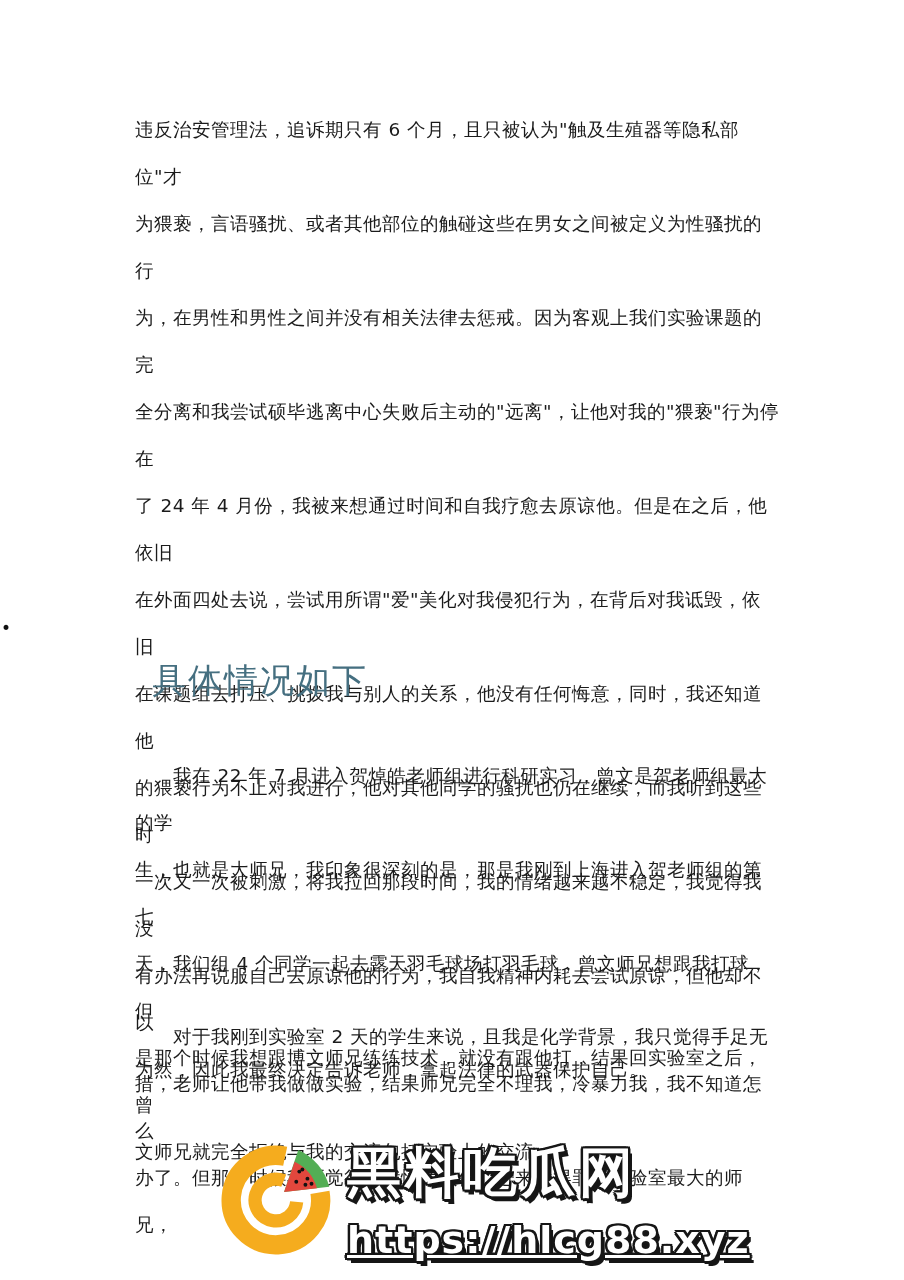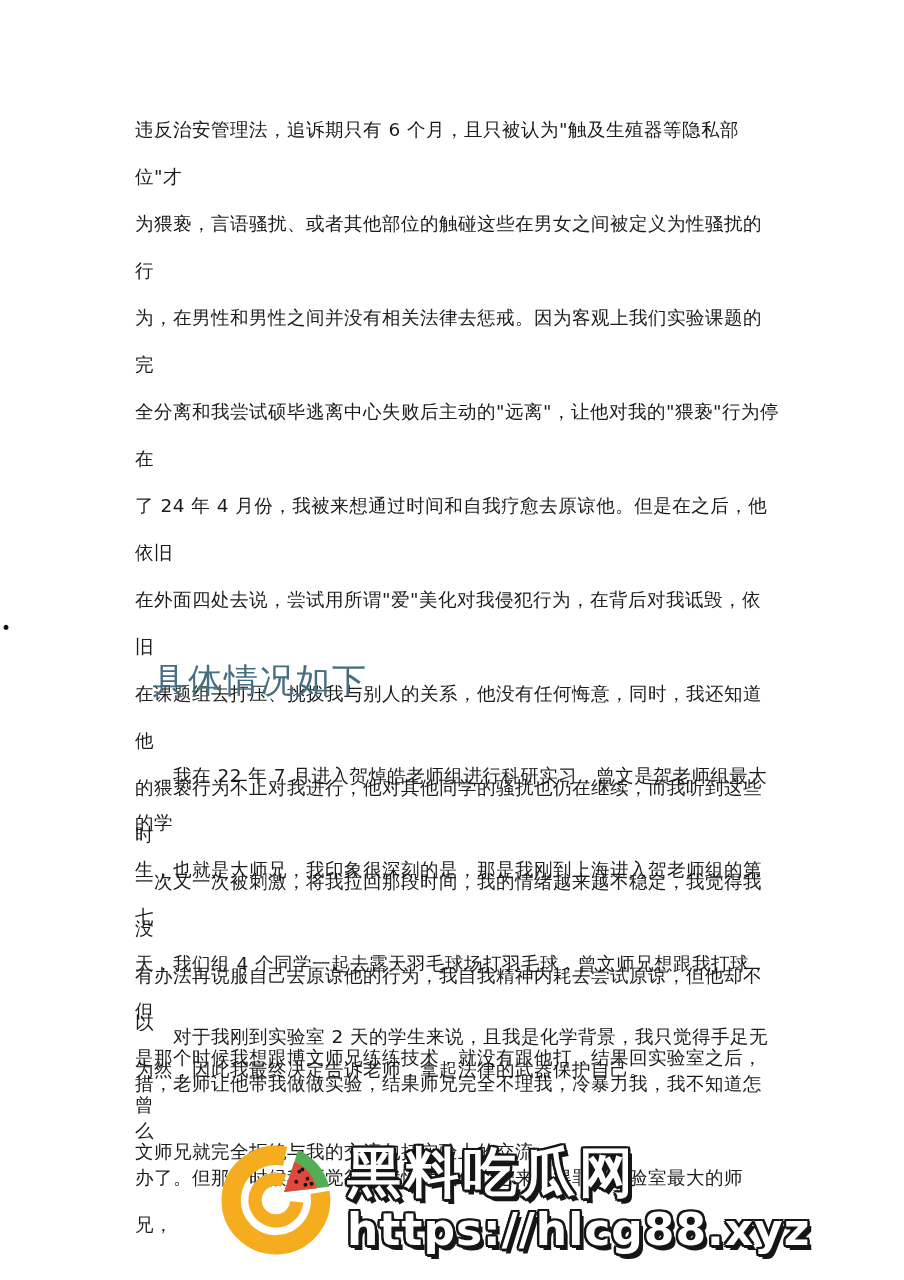--- a/index.html
+++ b/index.html
@@ -61,25 +61,26 @@
       0 -2.5px 0 #161616, 0 2.5px 0 #161616,
       4px 5px 0 #161616;
   }
   .wm-title{
     font-size:54px;
     line-height:58px;
     letter-spacing:4px;
     white-space:nowrap;
   }
   .wm-url{
-    font-size:44px;
+    font-size:38px;
     line-height:40px;
     letter-spacing:1px;
-    margin-top:8px;
+    margin-top:18px;
     white-space:nowrap;
+    text-decoration:underline;
   }
 </style>
 </head>
 <body>
 
 <div class="page">
 
   <div class="para para-continued">违反治安管理法，追诉期只有 6 个月，且只被认为"触及生殖器等隐私部位"才
 为猥亵，言语骚扰、或者其他部位的触碰这些在男女之间被定义为性骚扰的行
 为，在男性和男性之间并没有相关法律去惩戒。因为客观上我们实验课题的完

